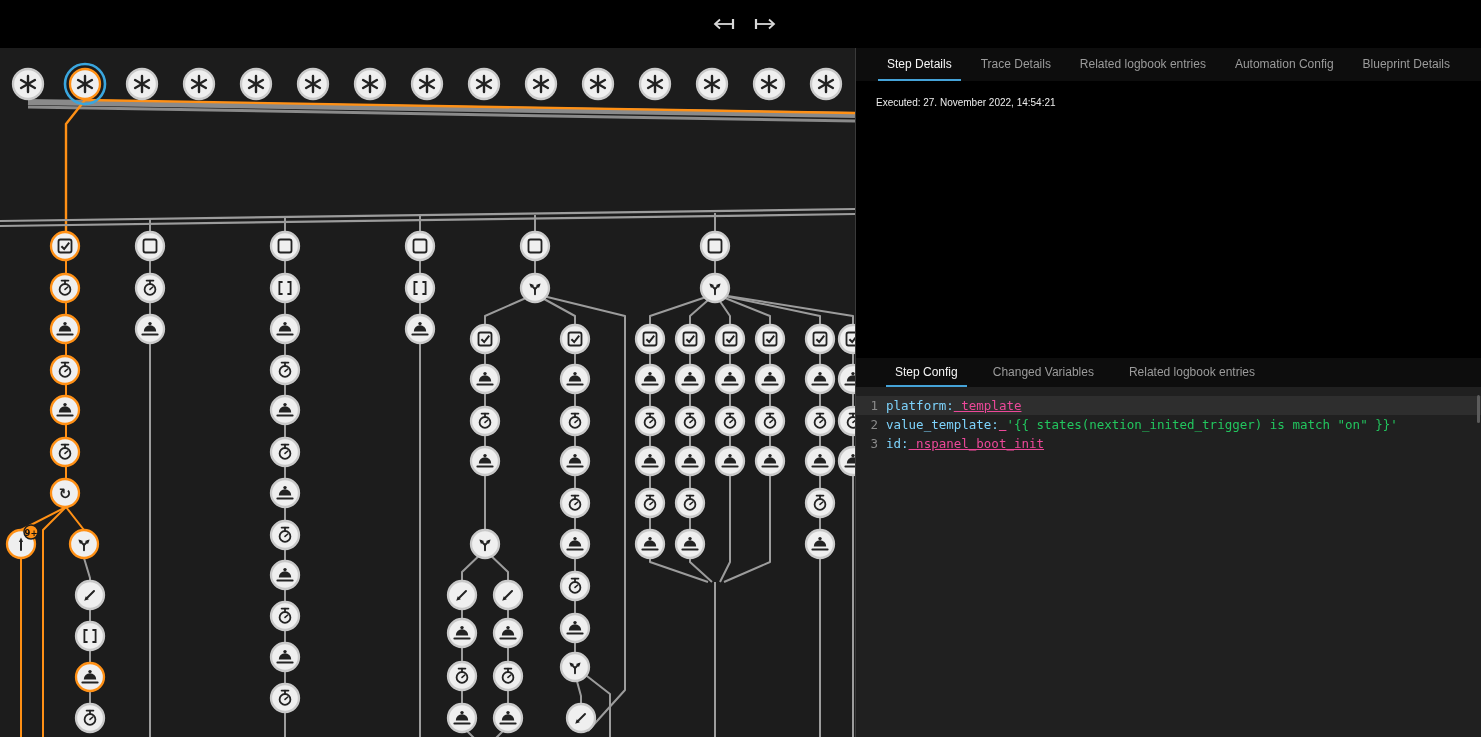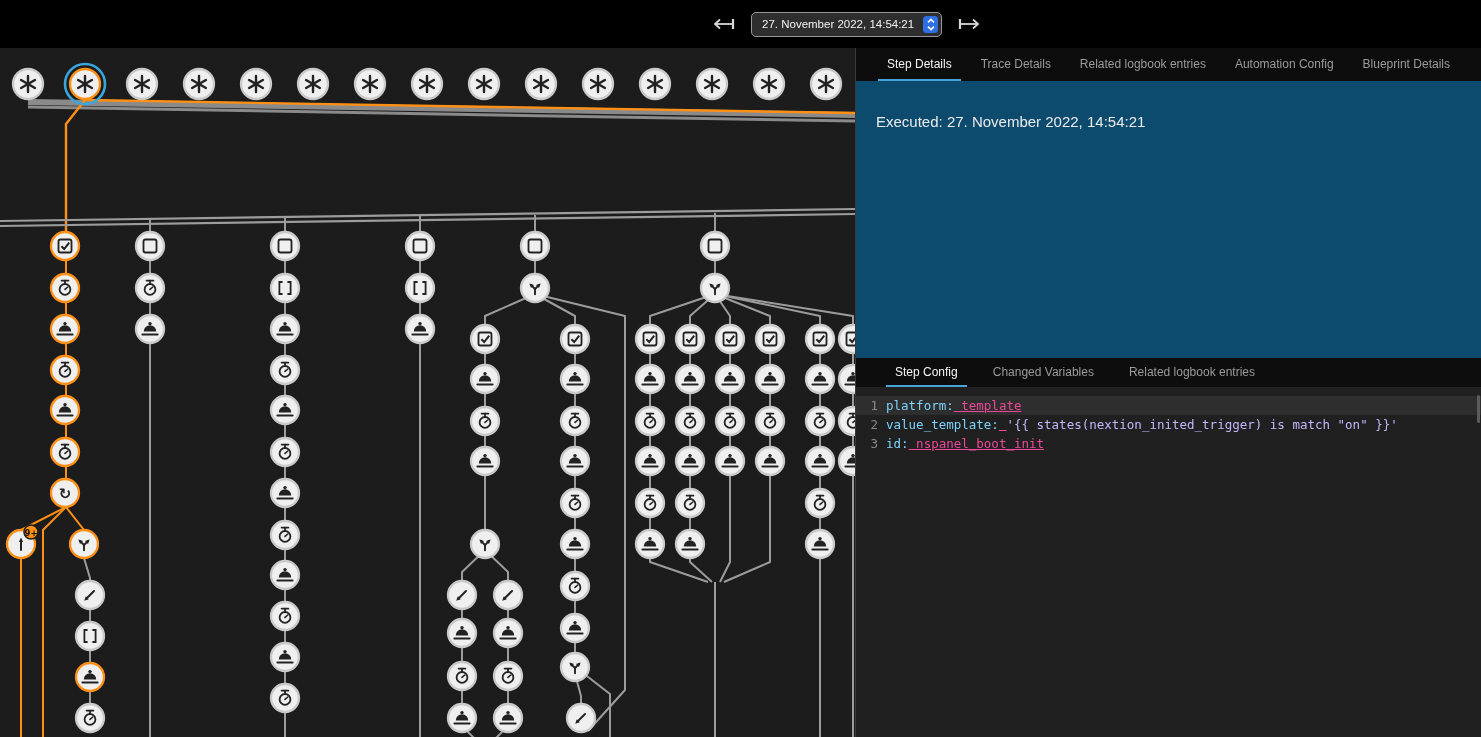--- a/index.html
+++ b/index.html
@@ -23,30 +23,30 @@
   .graph svg{display:block;}
   
   .rpanel{position:absolute;left:855px;top:48px;right:0;bottom:0;
     background:#1d1d1d;border-left:1px solid #3a3a3a;display:flex;flex-direction:column;}
   .tabbar{display:flex;background:#0d0d0d;flex:none;}
   .tabbar.top{height:33px;justify-content:space-between;padding:0 22px;}
   .tabbar.sub{height:29px;gap:17px;padding:0 0 0 30px;}
   .tab{display:flex;align-items:center;padding:0 9px;font-size:12px;color:#9b9b9b;
     cursor:pointer;border-bottom:2px solid transparent;white-space:nowrap;}
   .tab.active{color:#f5f5f5;border-bottom-color:#45a3d8;}
-  .panel-content{height:277px;background:#0c4a6e;padding:32px 20px;color:#ececec;
-    font-size:15px;box-sizing:border-box;}
+  .panel-content{height:277px;background:#000000;padding:16px 20px;color:#ececec;
+    font-size:10px;box-sizing:border-box;}
   .code{flex:1;background:#202020;font-family:"DejaVu Sans Mono","Liberation Mono",monospace;
     font-size:12.5px;line-height:19px;padding-top:9px;position:relative;color:#dcdcdc;}
   .code-row{display:flex;}
   .code-row.active{background:#2e2e2e;}
   .gutter{width:22px;text-align:right;padding-right:8px;color:#8a8a8a;flex:none;}
   .code-text{white-space:pre;}
   .tok-key{color:#7dd3fc;}
-  .tok-string{color:#c4b5fd;text-align:right;}
+  .tok-string{color:#22c55e;text-align:right;}
   .tok-plain{color:#ec4899;text-decoration:underline;}
   .scroll-thumb{position:absolute;right:1px;top:8px;width:3px;height:28px;background:#5c5c5c;border-radius:2px;}
 </style>
 </head>
 <body>
 
 <div class="graph">
   <svg id="graph-svg" width="855" height="737" viewBox="0 0 855 737">
       <polyline points="28,102 855,115" fill="none" stroke="#8a8a8a" stroke-width="6" stroke-linejoin="round"></polyline>
       <polyline points="28,107 855,121" fill="none" stroke="#8a8a8a" stroke-width="3" stroke-linejoin="round"></polyline>
@@ -729,29 +729,20 @@
 
 <div class="header">
   <div class="header-center">
     <div class="nav-arrow">
       <svg width="26" height="14" viewBox="0 0 26 14">
         <line x1="3" y1="7" x2="20" y2="7" stroke="#d8d8d8" stroke-width="1.8"></line>
         <polyline points="8,2.5 3,7 8,11.5" fill="none" stroke="#d8d8d8" stroke-width="1.8"></polyline>
         <line x1="21" y1="2" x2="21" y2="12" stroke="#d8d8d8" stroke-width="2.2"></line>
       </svg>
     </div>
-    <div class="trace-select">
-      <span>27. November 2022, 14:54:21</span>
-      <span class="stepper">
-        <svg width="10" height="15" viewBox="0 0 10 15">
-          <polyline points="2,5.4 5,2.4 8,5.4" fill="none" stroke="#fff" stroke-width="1.6"></polyline>
-          <polyline points="2,9.6 5,12.6 8,9.6" fill="none" stroke="#fff" stroke-width="1.6"></polyline>
-        </svg>
-      </span>
-    </div>
     <div class="nav-arrow">
       <svg width="26" height="14" viewBox="0 0 26 14">
         <line x1="5" y1="2" x2="5" y2="12" stroke="#d8d8d8" stroke-width="2.2"></line>
         <line x1="6" y1="7" x2="23" y2="7" stroke="#d8d8d8" stroke-width="1.8"></line>
         <polyline points="18,2.5 23,7 18,11.5" fill="none" stroke="#d8d8d8" stroke-width="1.8"></polyline>
       </svg>
     </div>
   </div>
 </div>
 

